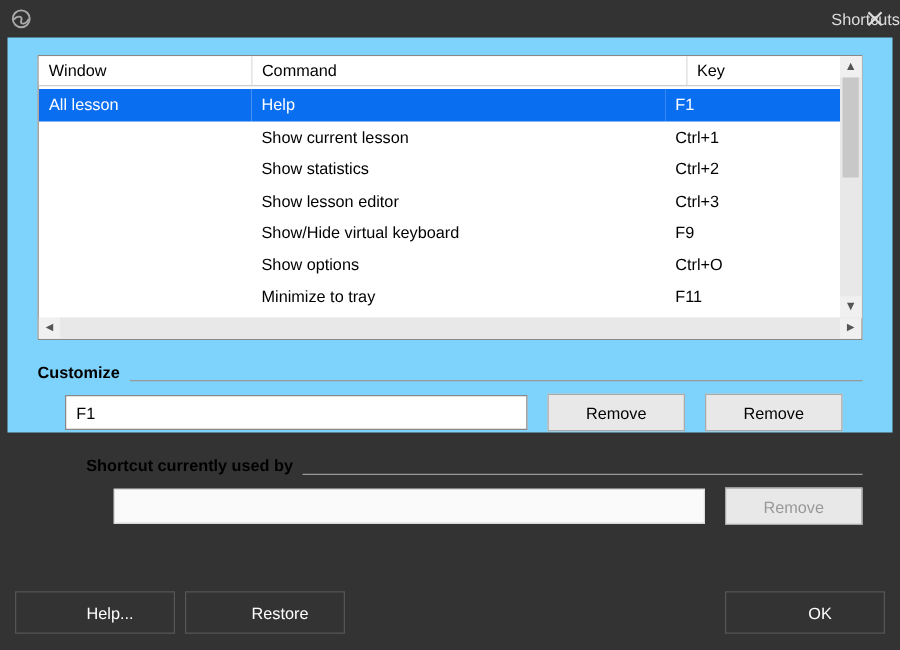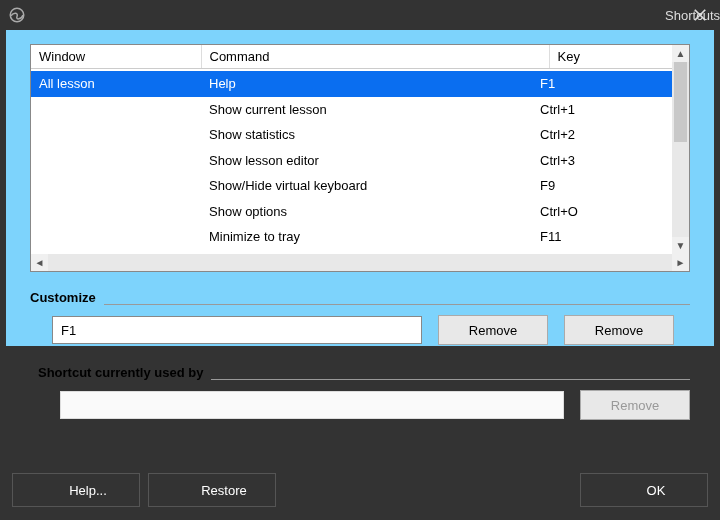--- a/index.html
+++ b/index.html
@@ -175,21 +175,21 @@
     font-size: 13px;
     cursor: pointer;
     font-family: inherit;
   }
   .light-btn:disabled {
     color: #999;
     cursor: default;
   }
   .sub-section {
     margin-top: 20px;
-    margin-left: 8px;
+    margin-left: 39px;
   }
   .sub-section .section-label { font-weight: bold; }
   .usedby-row {
     display:flex; align-items:center; gap:16px;
     margin-left: 22px;
   }
   .usedby-field {
     flex:1;
     height: 28px;
     border: 1px solid #ddd;

